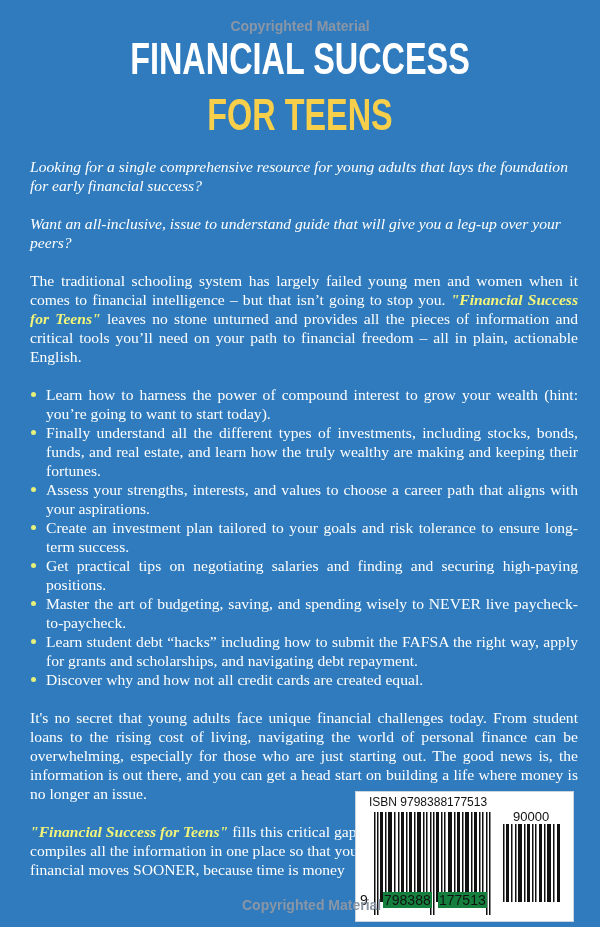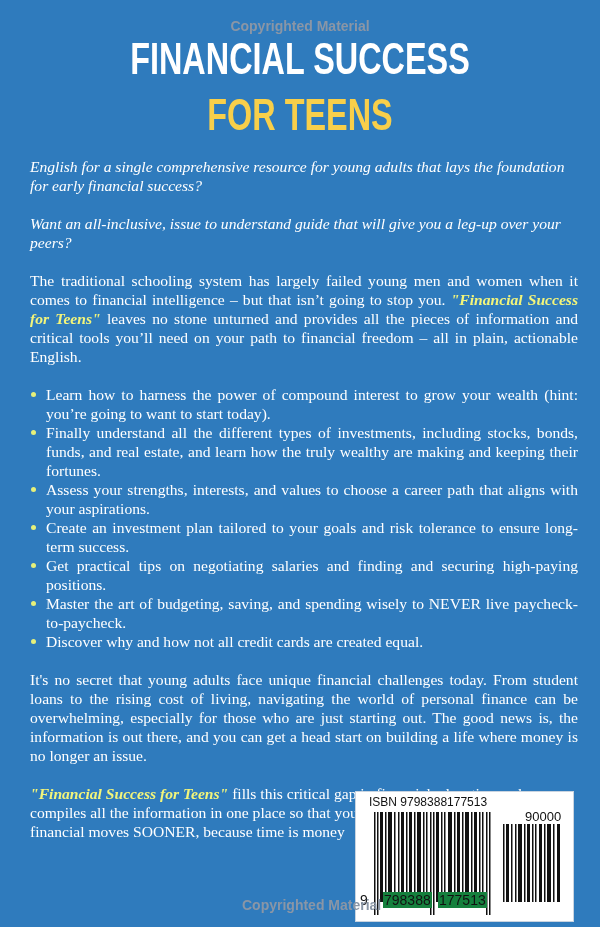--- a/index.html
+++ b/index.html
@@ -95,21 +95,20 @@
       position: absolute;
       left: 13px; top: 3px;
       font-size: 12px;
       color: #111;
     }
     .addon-number {
       position: absolute;
       left: 157px; top: 17px;
       font-size: 13px;
       color: #111;
-      margin-left: 12px;
     }
     .bars-main {
       position: absolute;
       left: 18px; top: 20px;
       width: 117px; height: 103px;
     }
     .bars-addon {
       position: absolute;
       left: 147px; top: 32px;
       width: 59px; height: 78px;
@@ -129,31 +128,32 @@
   </style>
 </head>
 <body>
 
 <div class="watermark wm-top">Copyrighted Material</div>
 
 <h1 class="title title-line1">FINANCIAL SUCCESS</h1>
 <h2 class="title title-line2">FOR TEENS</h2>
 
 <div class="content">
-  <p class="italic">English for a single comprehensive resource for young adults that lays the foundation for early financial success?</p>
+  <p class="italic">Looking for a single comprehensive resource for young adults that lays the foundation for early financial success?</p>
   <p class="italic">Want an all-inclusive, issue to understand guide that will give you a leg-up over your peers?</p>
   <p class="justify"><span>The traditional schooling system has largely failed young men and women when it comes to financial intelligence – but that isn’t going to stop you.  </span><span class="hl">"Financial Success for Teens"</span><span> leaves no stone unturned and provides all the pieces of information and critical tools you’ll need on your path to financial freedom – all in plain, actionable English.</span></p>
 
   <ul class="bullets">
     <li><span class="dot"></span><span>Learn how to harness the power of compound interest to grow your wealth (hint: you’re going to want to start today).</span></li>
     <li><span class="dot"></span><span>Finally understand all the different types of investments, including stocks, bonds, funds, and real estate, and learn how the truly wealthy are making and keeping their fortunes.</span></li>
     <li><span class="dot"></span><span>Assess your strengths, interests, and values to choose a career path that aligns with your aspirations.</span></li>
     <li><span class="dot"></span><span>Create an investment plan tailored to your goals and risk tolerance to ensure long-term success.</span></li>
     <li><span class="dot"></span><span>Get practical tips on negotiating salaries and finding and securing high-paying positions.</span></li>
     <li><span class="dot"></span><span>Master the art of budgeting, saving, and spending wisely to NEVER live paycheck-to-paycheck.</span></li>
+    <li><span class="dot"></span><span>Learn student debt “hacks” including how to submit the FAFSA the right way, apply for grants and scholarships, and navigating debt repayment.</span></li>
     <li><span class="dot"></span><span>Discover why and how not all credit cards are created equal.</span></li>
   </ul>
 
   <p class="justify">It's no secret that young adults face unique financial challenges today. From student loans to the rising cost of living, navigating the world of personal finance can be overwhelming, especially for those who are just starting out. The good news is, the information is out there, and you can get a head start on building a life where money is no longer an issue.</p>
   <p><span class="hl">"Financial Success for Teens"</span><span> fills this critical gap in financial education and compiles all the information in one place so that you can start making the right financial moves SOONER, because time is money</span></p>
 </div>
 
 <div class="barcode-box">
   <div class="isbn-label">ISBN 9798388177513</div>
   <svg class="bars-main" viewBox="0 0 117 103" preserveAspectRatio="none">

